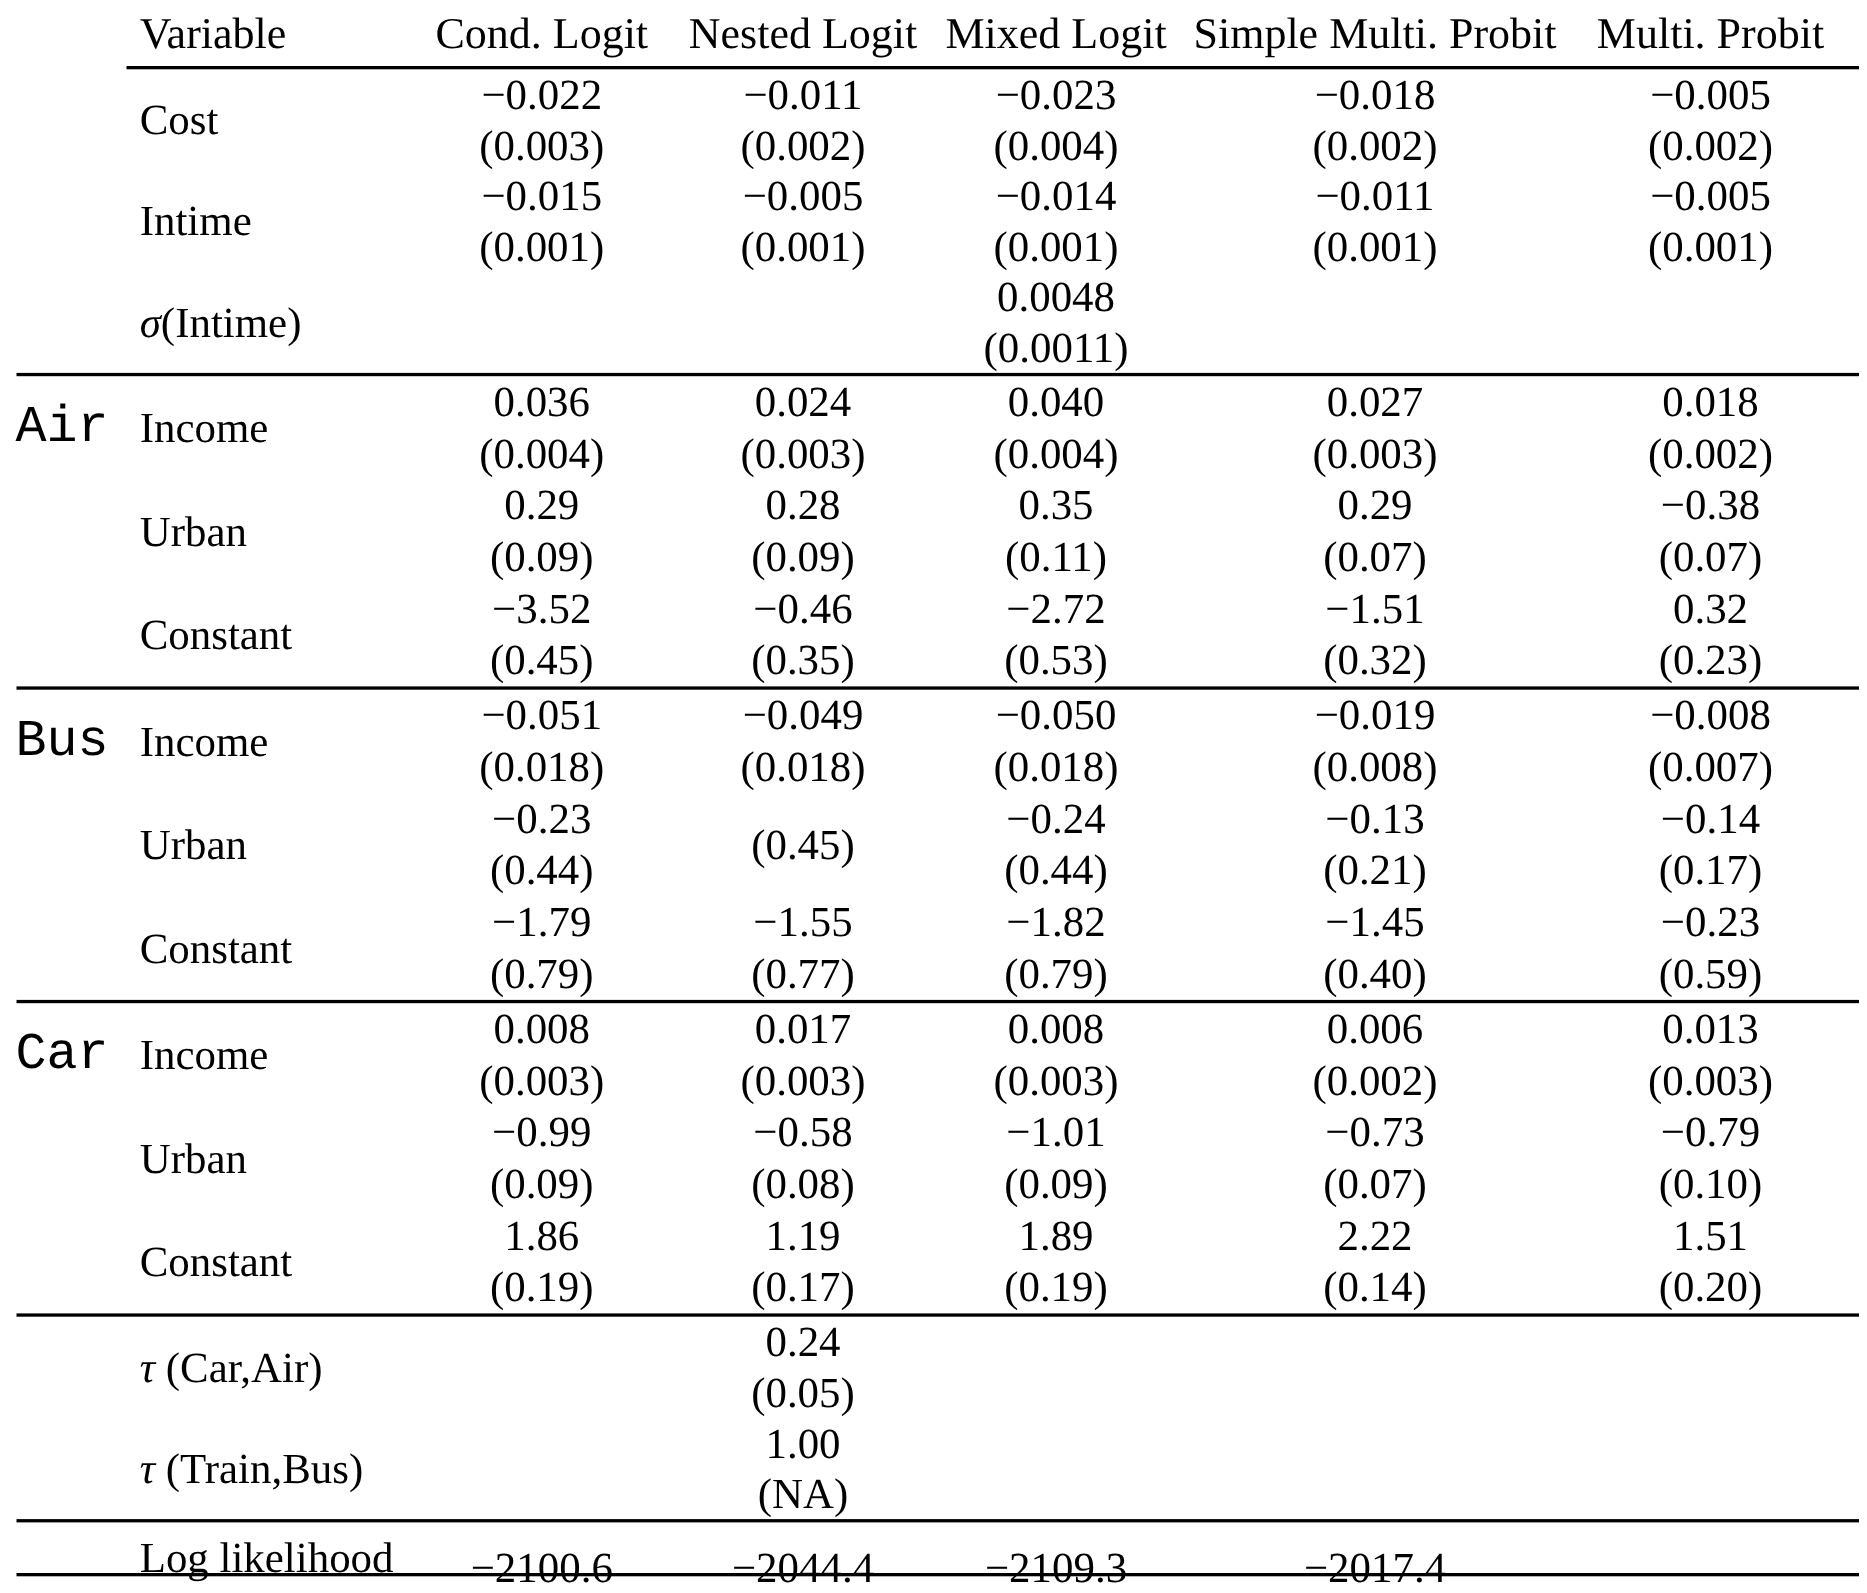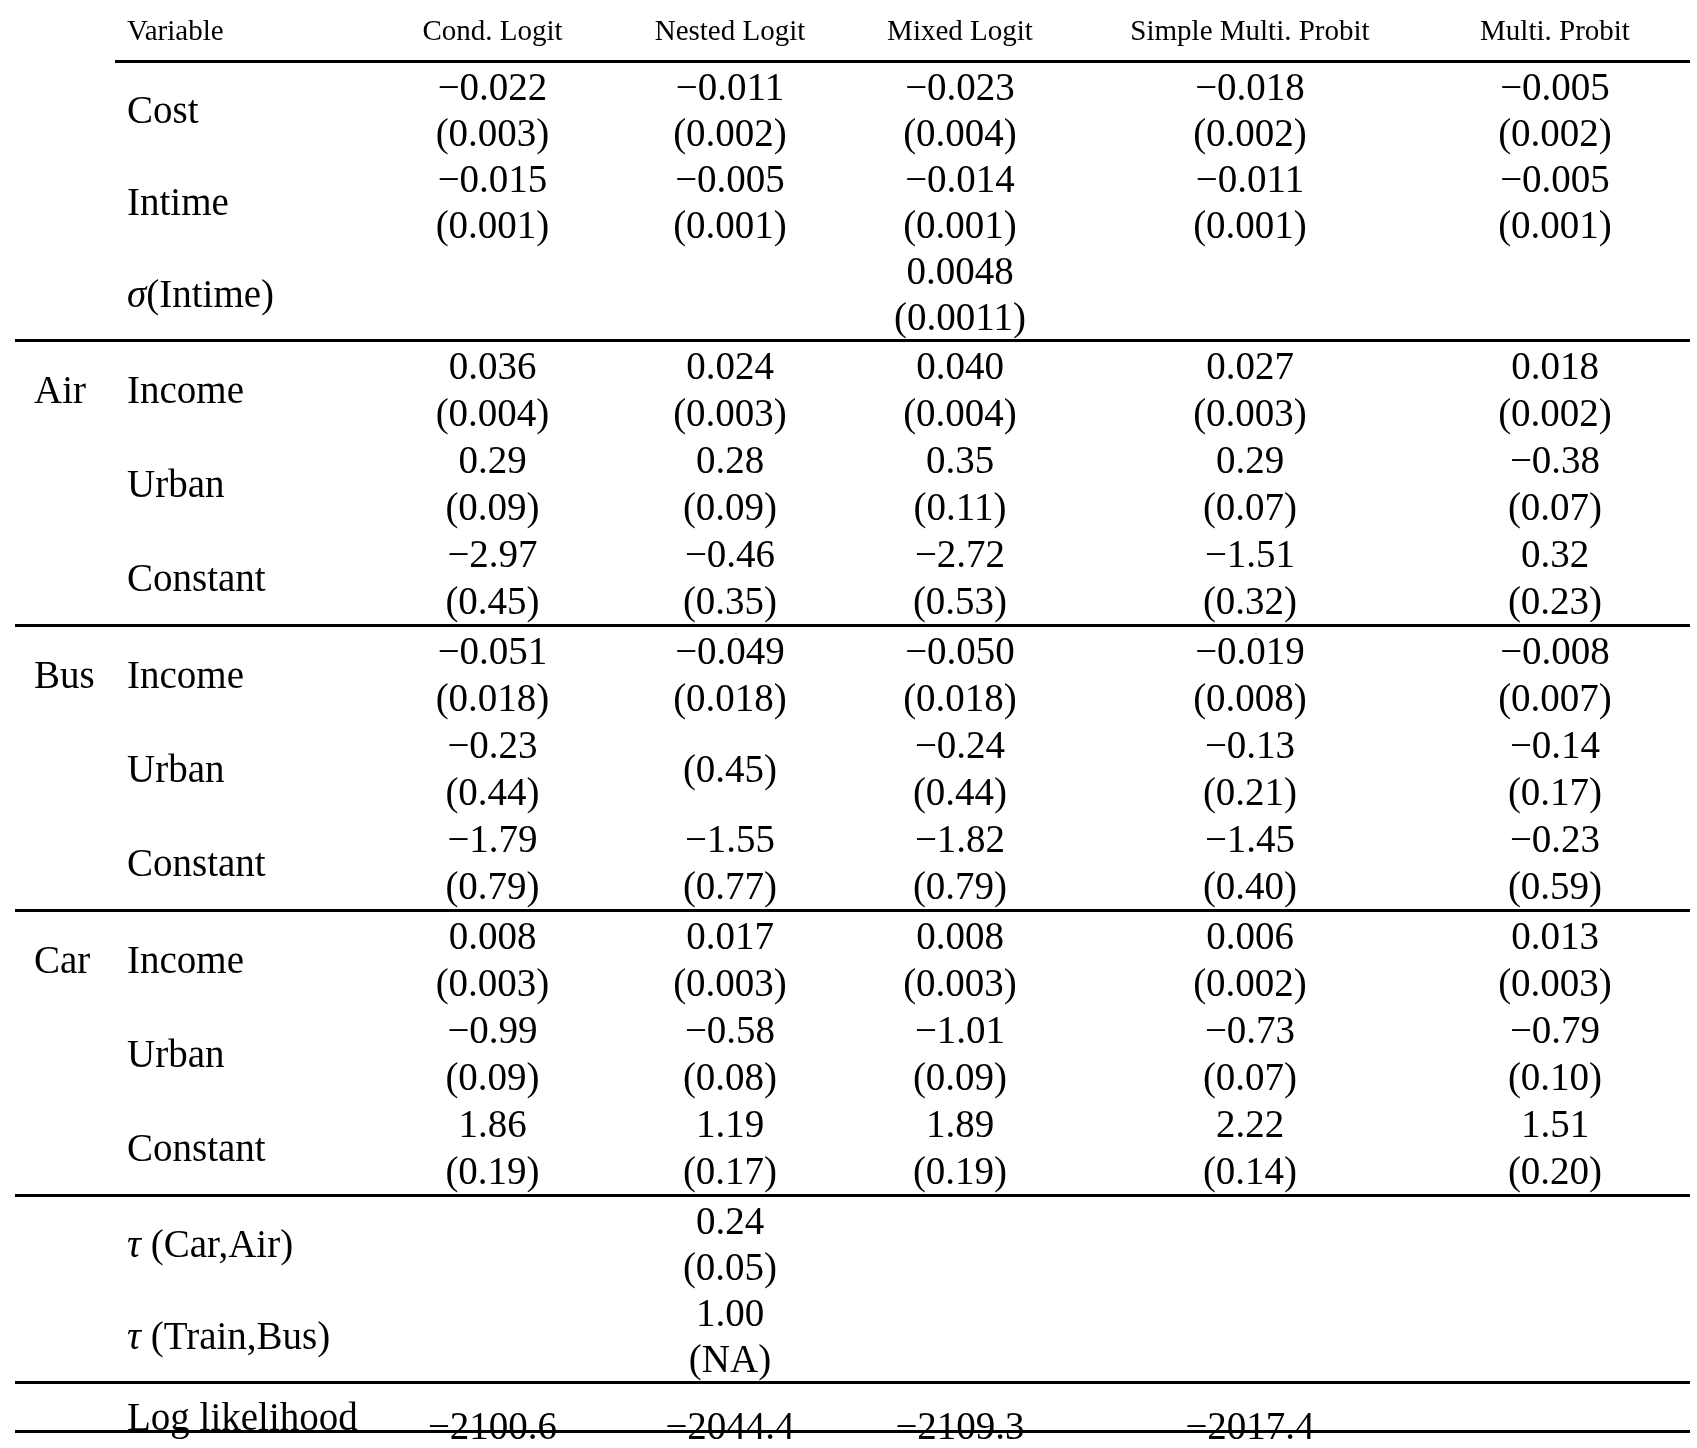--- a/index.html
+++ b/index.html
@@ -8,25 +8,25 @@
     font-family:"Liberation Serif","DejaVu Serif",serif;
     -webkit-font-smoothing:antialiased;
   }
   .table{width:1697px;}
   .row{display:grid;grid-template-columns:115px 260px 235px 240px 220px 360px 250px;}
   .h60{height:60px;}
   .h92{height:92px;}
   .h94{height:94px;}
   .h46{height:46px;}
   .c{min-width:0;}
-  .group{display:flex;align-items:center;padding-left:34px;font-size:39px;}
+  .group{display:flex;align-items:center;padding-left:14px;font-size:47px;font-family:Liberation Mono, monospace;}
   .var{display:flex;align-items:center;padding-left:12px;font-size:39px;white-space:pre;}
   .num{display:flex;flex-direction:column;}
   .est,.se{flex:1 1 50%;display:flex;align-items:center;justify-content:center;font-size:39px;}
-  .hcol{display:flex;align-items:center;justify-content:center;font-size:29px;}
+  .hcol{display:flex;align-items:center;justify-content:center;font-size:40px;}
   .hvar{justify-content:flex-start;padding-left:12px;}
   .rule{height:3px;background:#000000;}
   .rule-header{margin-left:115px;width:1575px;}
   .rule-full{margin-left:15px;width:1675px;}
   .mi{font-style:italic;}
   .fval{display:flex;align-items:center;justify-content:center;font-size:39px;margin-top:19px;}
 </style>
 </head>
 <body>
 
@@ -166,21 +166,21 @@
     <div class="c num">
         <div class="est">−0.38</div>
         <div class="se">(0.07)</div>
       </div>
   </div>
 
   <div class="row h94">
     <div class="c group"></div>
     <div class="c var"><span class="mi"></span><span>Constant</span></div>
     <div class="c num">
-        <div class="est">−2.97</div>
+        <div class="est">−3.52</div>
         <div class="se">(0.45)</div>
       </div>
     <div class="c num">
         <div class="est">−0.46</div>
         <div class="se">(0.35)</div>
       </div>
     <div class="c num">
         <div class="est">−2.72</div>
         <div class="se">(0.53)</div>
       </div>

